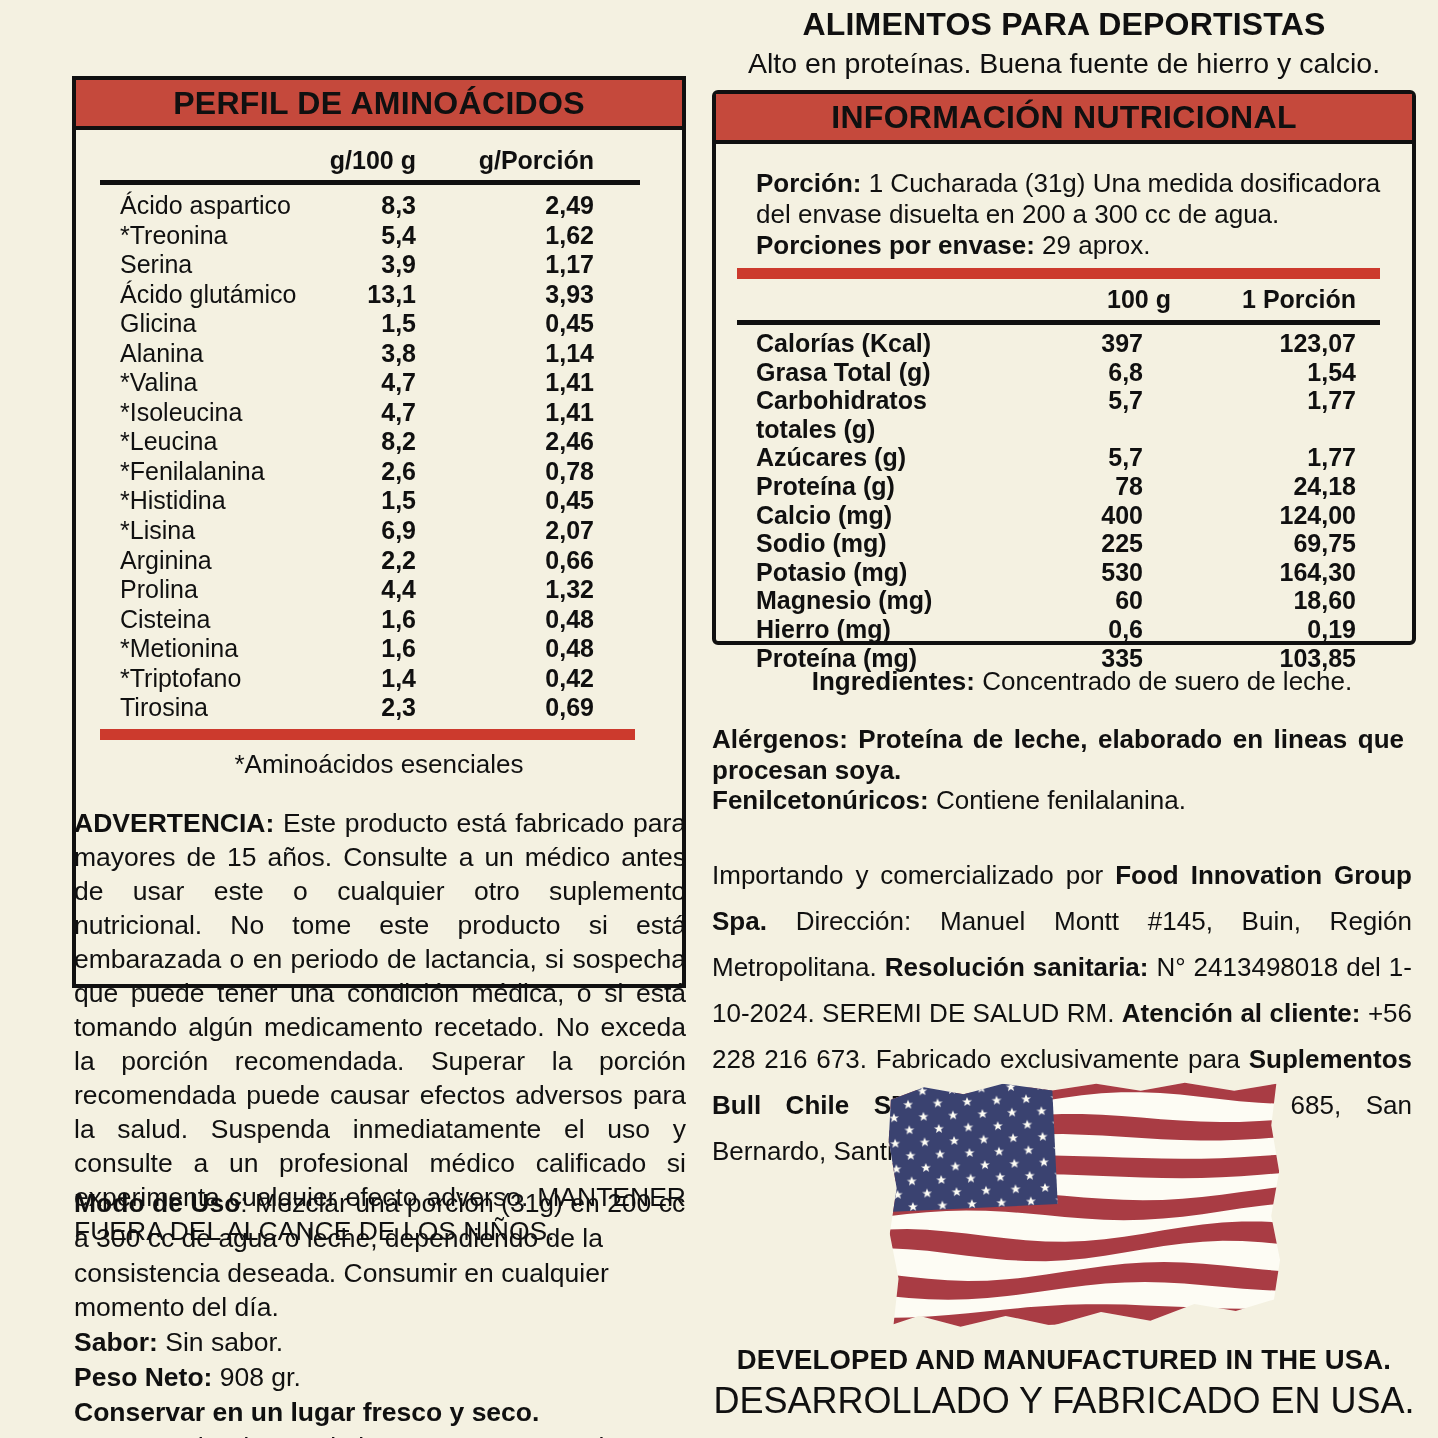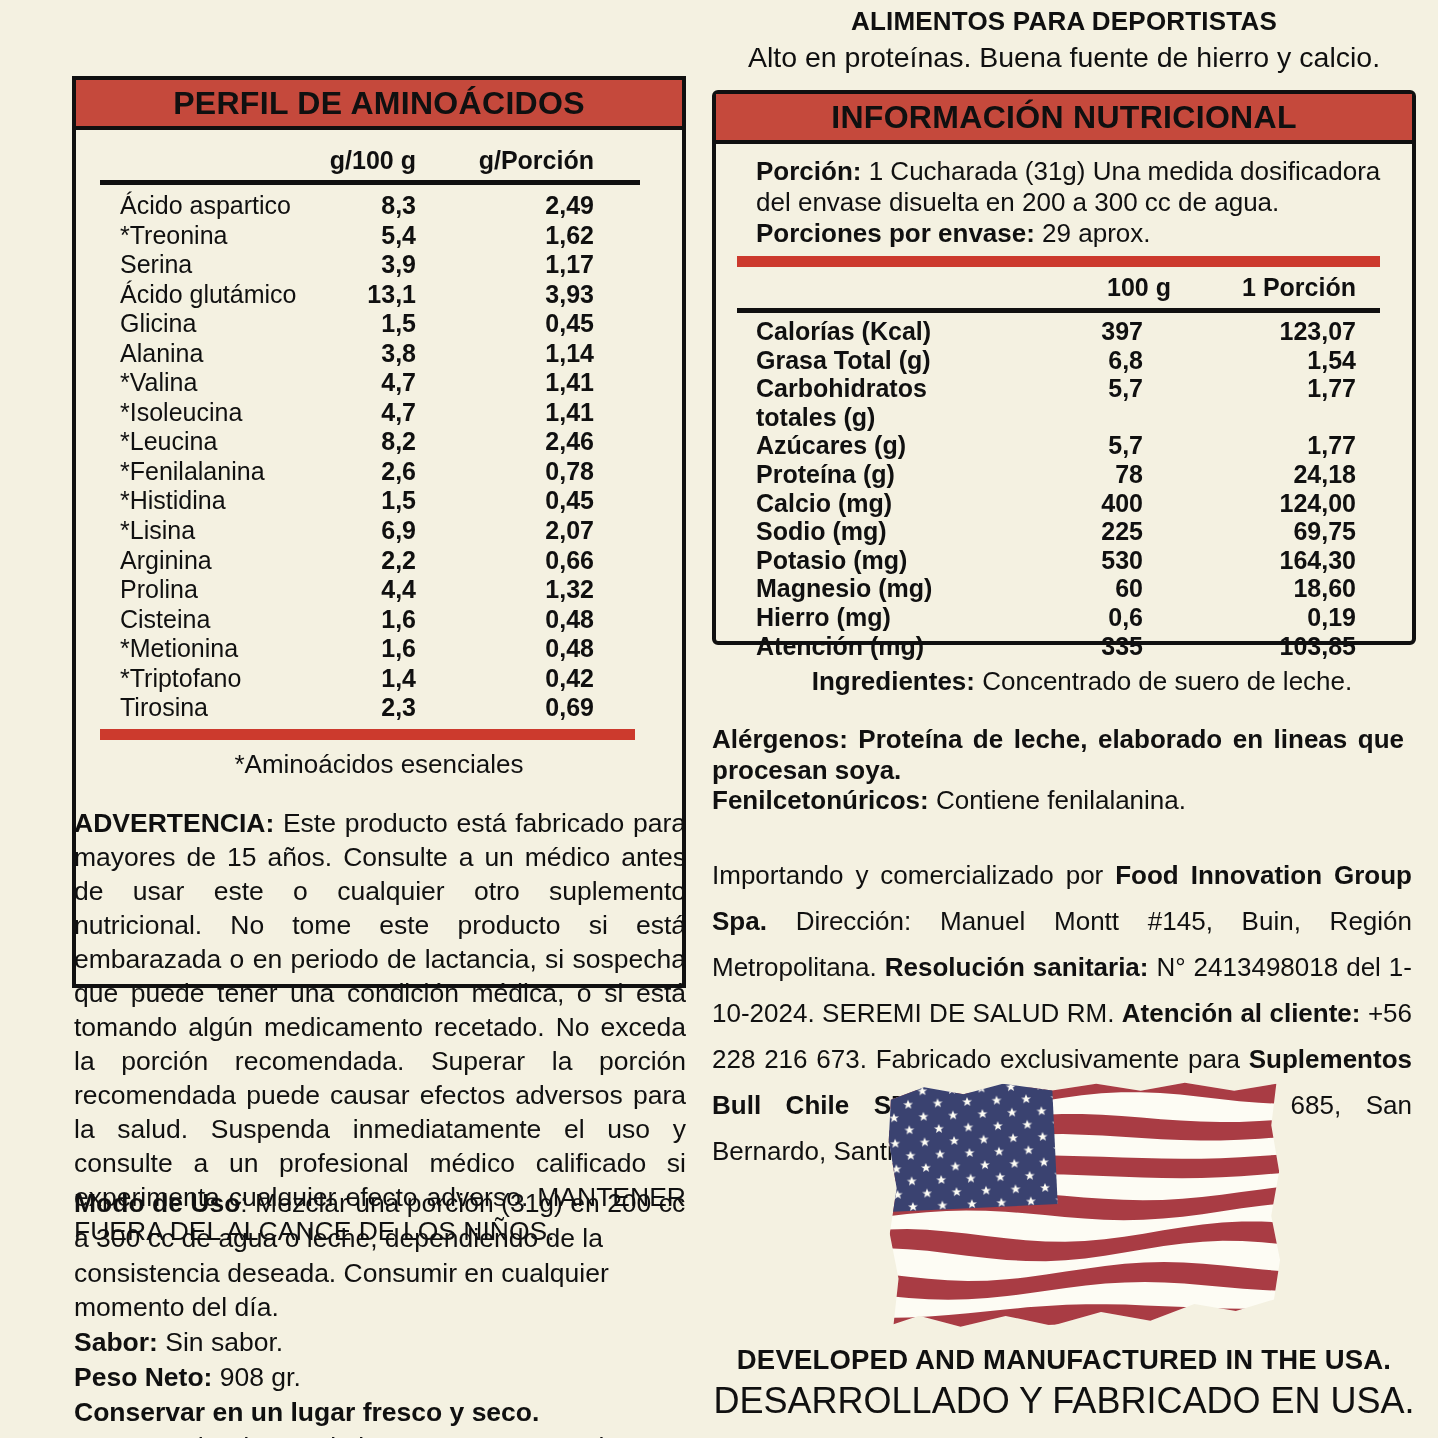--- a/index.html
+++ b/index.html
@@ -17,21 +17,21 @@
     position:relative;
     width:1438px;height:1438px;
     background:var(--background);
     font-family:"Liberation Sans","DejaVu Sans",sans-serif;
     color:var(--ink);
     overflow:hidden;
   }
   .b{font-weight:bold;}
   
   .top-heading{position:absolute;left:712px;top:6px;width:704px;text-align:center;}
-  .top-heading .main{font-size:26px;font-weight:bold;letter-spacing:.2px;}
+  .top-heading .main{font-size:32px;font-weight:bold;letter-spacing:.2px;}
   .top-heading .sub{font-size:28.5px;margin-top:4px;}
   
   .panel{position:absolute;border:4px solid var(--ink);background:var(--background);}
   .panel-title{
     background:var(--accent_red);
     border-bottom:4px solid var(--ink);
     height:50px;display:flex;align-items:center;justify-content:center;
     font-weight:bold;font-size:32px;letter-spacing:.3px;
   }
   .left-panel{left:72px;top:76px;width:614px;height:912px;}
@@ -43,21 +43,21 @@
   }
   .amino-head{margin-top:14px;height:32px;font-weight:bold;font-size:25px;}
   .amino-head .c{text-align:right;}
   .rule{height:5px;background:var(--ink);}
   .amino-rule{margin:4px 42px 6px 24px;}
   .amino-row{line-height:29.55px;font-size:25px;}
   .amino-row div:nth-child(2),.amino-row div:nth-child(3){text-align:right;font-weight:bold;}
   .amino-redbar{height:11px;background:var(--bar_red);margin:6px 47px 0 24px;}
   .amino-foot{font-size:26px;text-align:center;margin-top:9px;}
   
-  .nut-body{padding:12px 28px 0 40px;font-size:26px;line-height:31px;}
+  .nut-body{padding:24px 28px 0 40px;font-size:26px;line-height:31px;}
   .nut-redbar{height:11px;background:var(--bar_red);margin:7px 32px 0 21px;}
   .nut-head{
     display:grid;grid-template-columns:1fr 120px 185px;
     padding:0 56px 0 52px;margin-top:5px;height:31px;
     font-weight:bold;font-size:25px;align-items:center;
   }
   .nut-head .c{text-align:right;}
   .nut-rule{margin:5px 32px 4px 21px;}
   .nut-row{
     display:grid;grid-template-columns:1fr 120px 185px;
@@ -253,21 +253,21 @@
           <div>Magnesio (mg)</div>
           <div>60</div>
           <div>18,60</div>
         </div>
         <div class="nut-row">
           <div>Hierro (mg)</div>
           <div>0,6</div>
           <div>0,19</div>
         </div>
         <div class="nut-row">
-          <div>Atención (mg)</div>
+          <div>Proteína (mg)</div>
           <div>335</div>
           <div>103,85</div>
         </div>
       </div>
   </div>
 
   <p class="tblock ingredients"><span class="b">Ingredientes:</span><span> Concentrado de suero de leche.</span></p>
   <div class="tblock allergens">
     <p class="just"><span class="b">Alérgenos: Proteína de leche, elaborado en lineas que procesan soya.</span></p>
     <p><span class="b">Fenilcetonúricos:</span><span> Contiene fenilalanina.</span></p>

